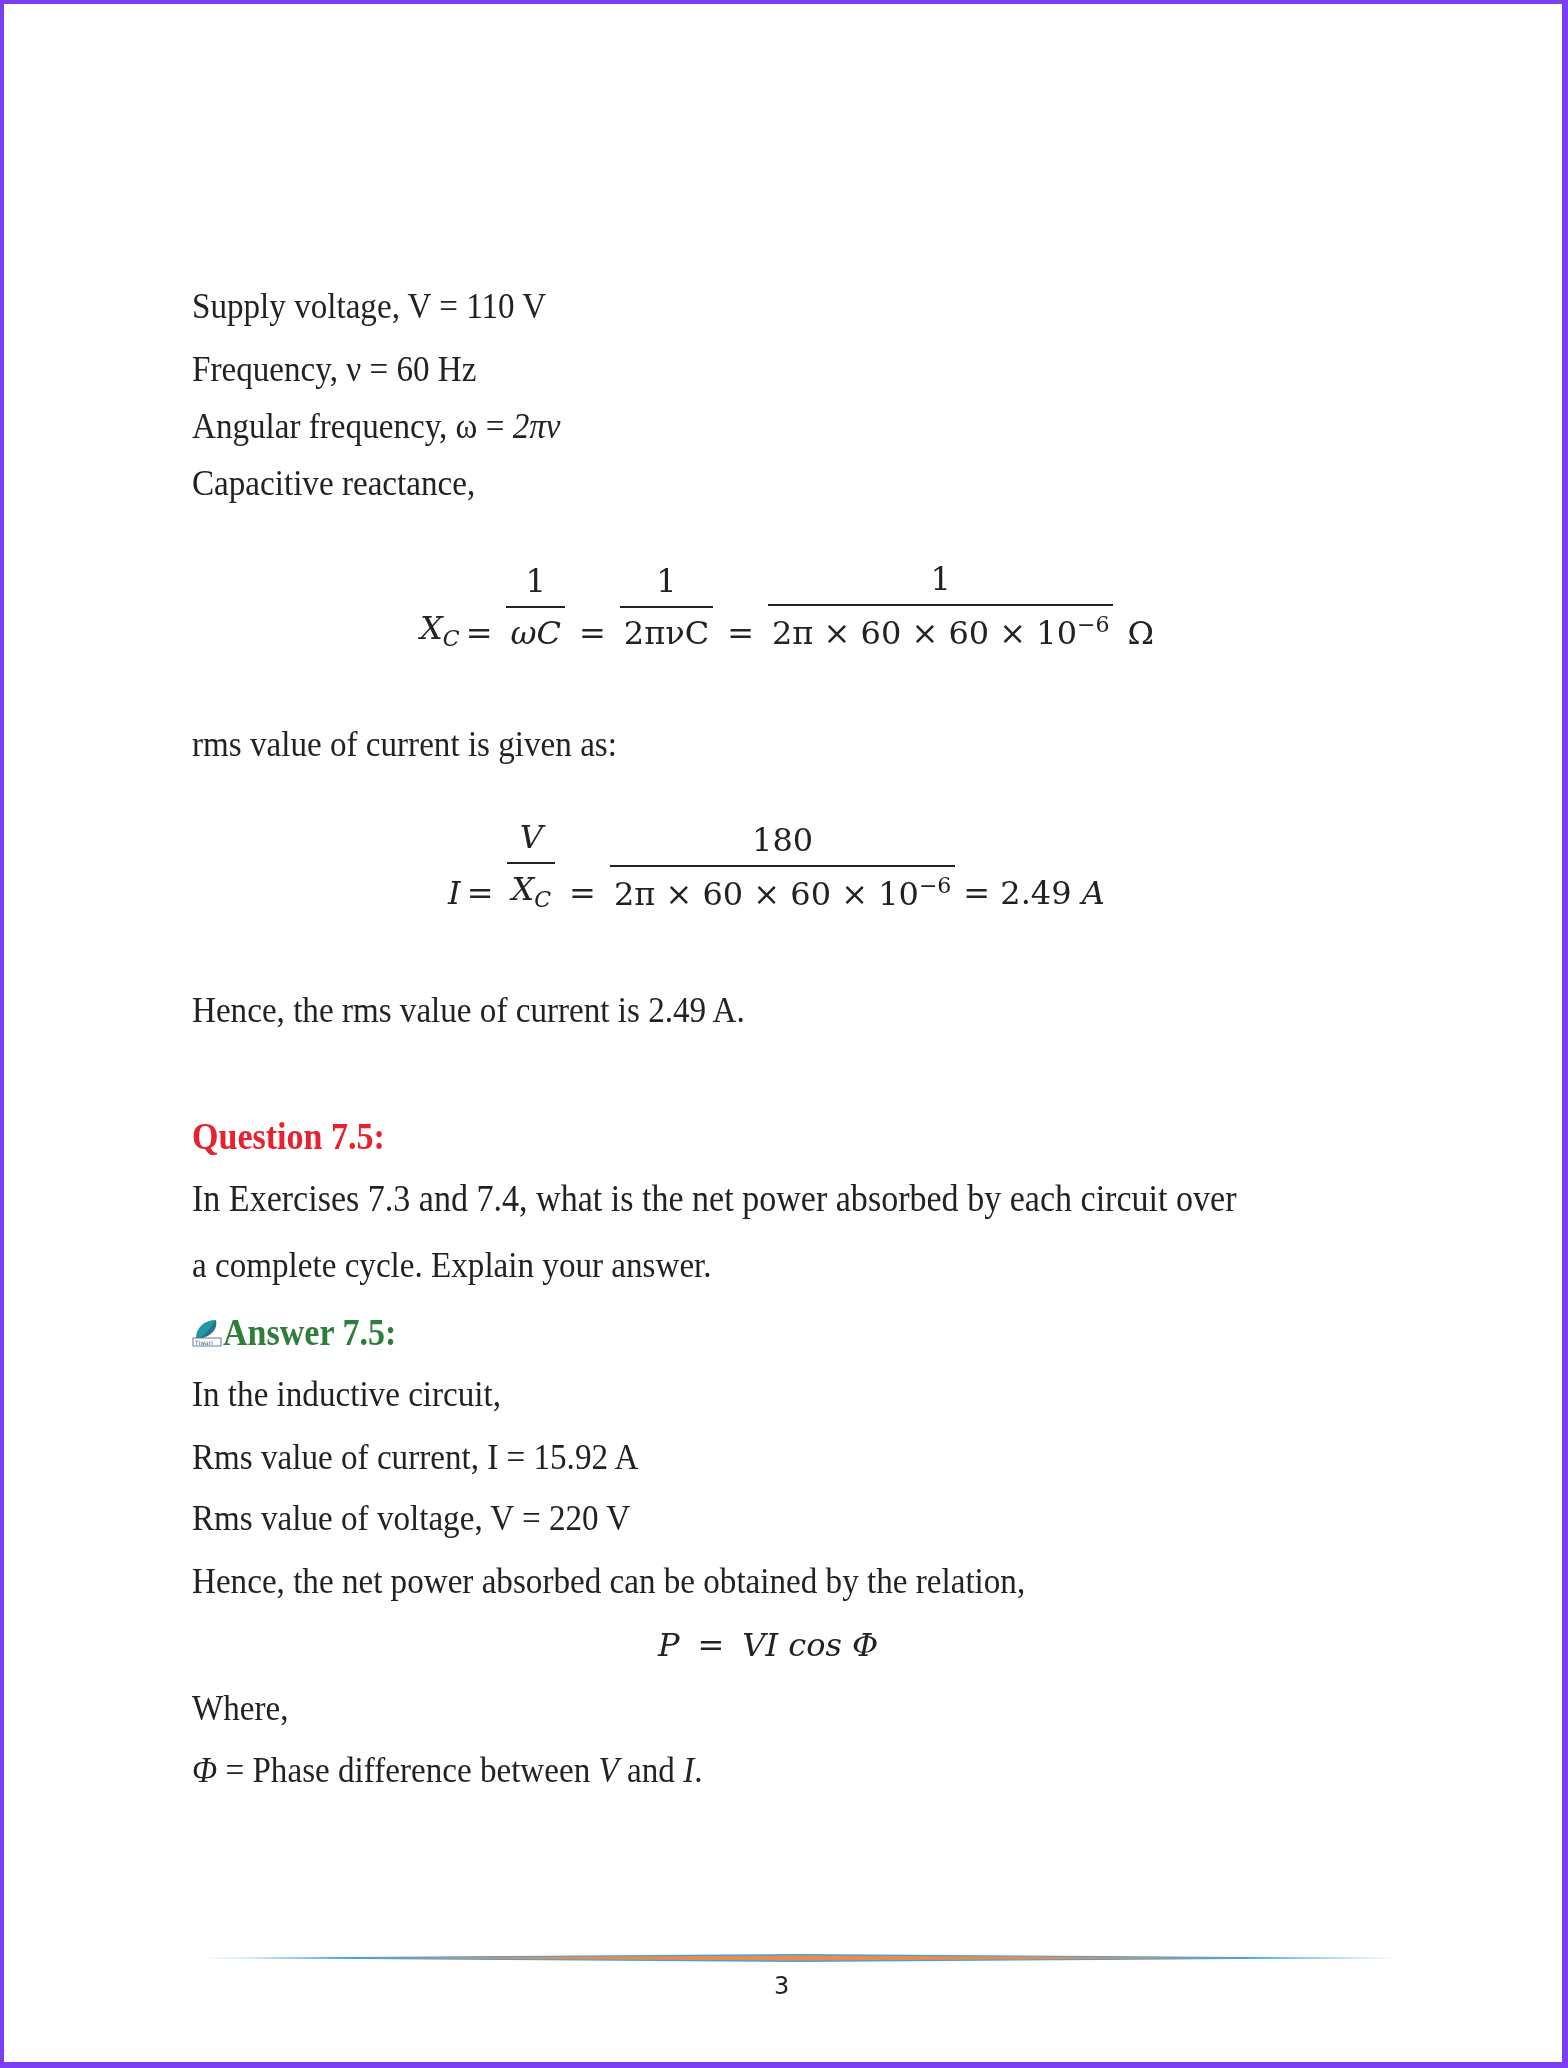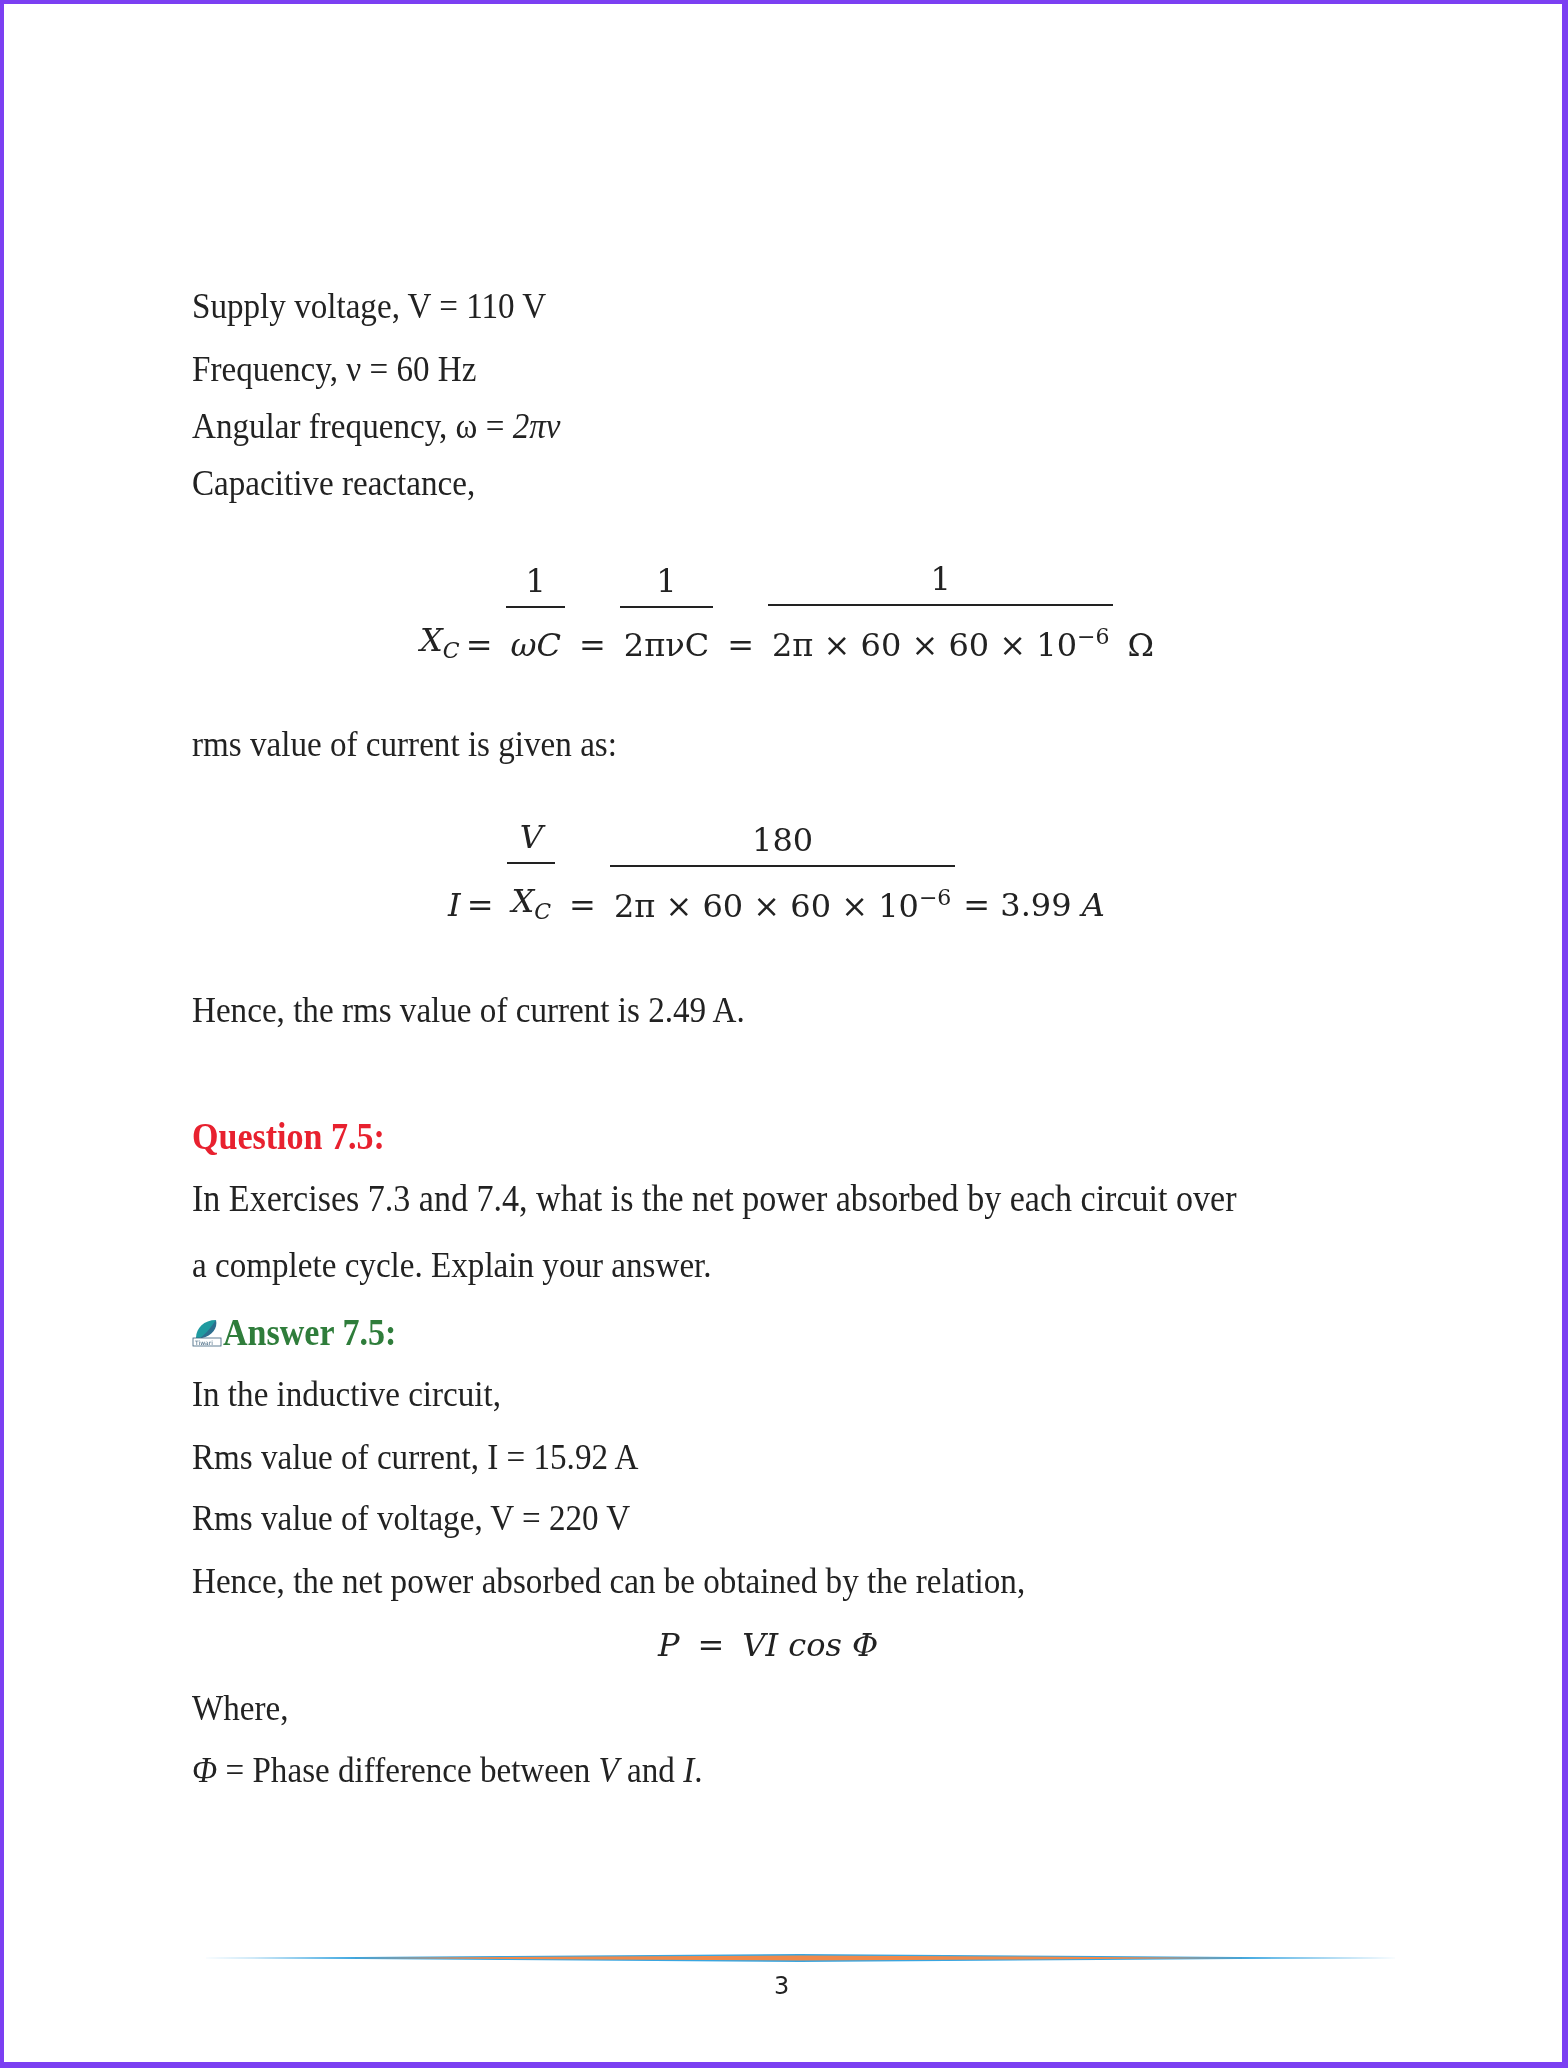--- a/index.html
+++ b/index.html
@@ -20,21 +20,21 @@
   .heading { font-weight: bold; font-size: 37px; }
   .q { color: #e8212f; }
   .a { color: #2f7d3b; }
   .math {
     position: absolute; font-family: "DejaVu Serif", "Liberation Serif", serif;
     font-size: 32px; color: #222; white-space: nowrap;
   }
   .math i { font-style: italic; }
   .frac { display: inline-flex; flex-direction: column; align-items: center; vertical-align: middle; margin: 0 8px; }
   .frac .num { padding: 0 4px 6px; }
-  .frac .den { border-top: 2.5px solid #222; padding: 18px 4px 0; }
+  .frac .den { border-top: 2.5px solid #222; padding: 6px 4px 0; }
   .row { display: flex; align-items: flex-end; }
   .op { margin: 0 6px; }
   sub, sup { font-size: 22px; }
   .logo {
     position: absolute; left: 192px; top: 1316px; width: 30px; height: 32px;
   }
   .divider {
     position: absolute; left: 200px; top: 1953px; width: 1200px; height: 10px;
   }
   .pagenum {
@@ -79,21 +79,21 @@
   <span class="op">=</span>
   <span class="frac">
     <span class="num"><i>V</i></span>
     <span class="den"><i>X</i><sub><i>C</i></sub></span>
   </span>
   <span class="op">=</span>
   <span class="frac">
     <span class="num">180</span>
     <span class="den"><span>2π × 60 × 60 × 10</span><sup>−6</sup></span>
   </span>
-  <span><span>= 3.99 </span><i>A</i></span>
+  <span><span>= 2.49 </span><i>A</i></span>
 </div>
 
 <div class="t cond" style="top:992px;">Hence, the rms value of current is 2.49 A.</div>
 
 <div class="t heading q cond" style="top:1118px;">Question 7.5:</div>
 <div class="t cond" style="top:1180px; font-size:37px;">In Exercises 7.3 and 7.4, what is the net power absorbed by each circuit over</div>
 <div class="t cond" style="top:1247px;">a complete cycle. Explain your answer.</div>
 
 <svg class="logo" viewBox="0 0 30 32">
   <path d="M4 22 C4 12 12 4 24 4 C22 12 16 20 8 22 Z" fill="#1f9aa0"></path>

